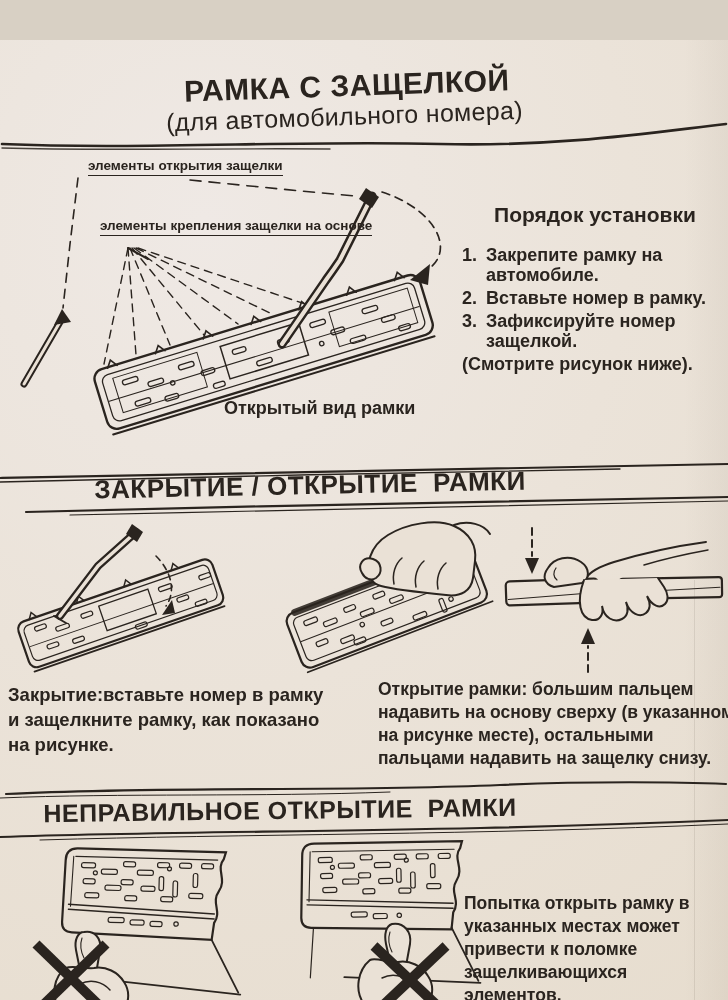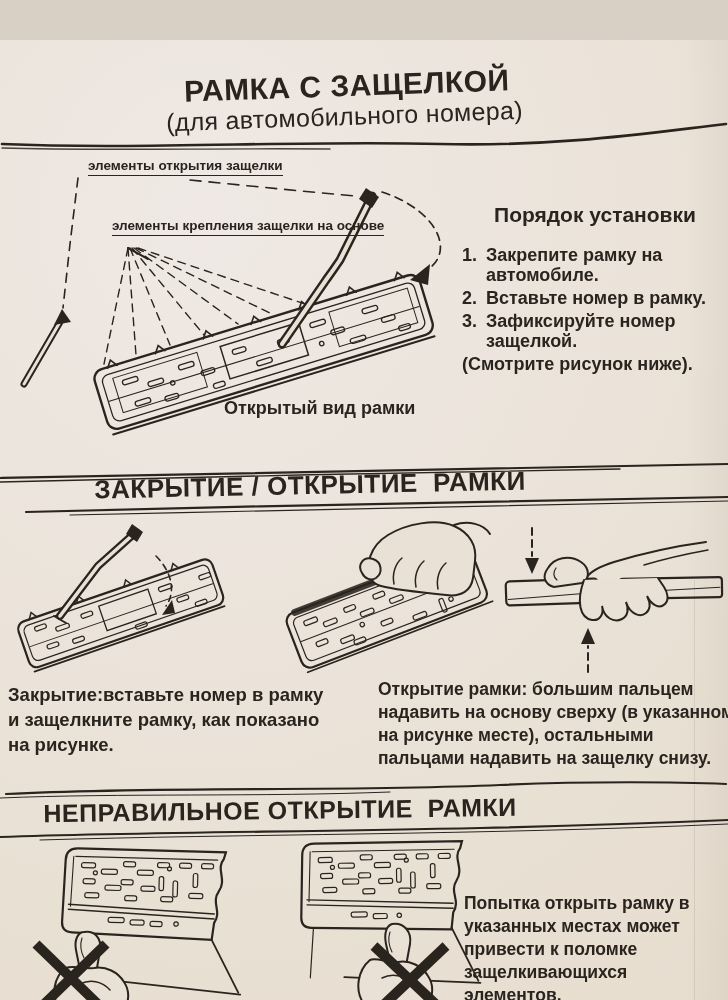--- a/index.html
+++ b/index.html
@@ -37,21 +37,21 @@
   <div class="t subtitle" style="left:166px;top:62px;">(для автомобильного номера)</div>
 
   <svg class="abs" style="left:0;top:80px;" width="728" height="32" viewBox="0 0 728 32">
     <g stroke="#2a241f" fill="none" stroke-linecap="round">
       <path d="M2,24 C140,30 300,20 440,24 C560,27 655,12 726,4" stroke-width="2.6"></path>
       <path d="M2,28 C100,31 210,28 330,29" stroke-width="1.4" opacity=".85"></path>
     </g>
   </svg>
 
   <div class="t dlabel" style="left:88px;top:118px;">элементы открытия защелки</div>
-  <div class="t dlabel" style="left:112px;top:178px;">элементы крепления защелки на основе</div>
+  <div class="t dlabel" style="left:100px;top:178px;">элементы крепления защелки на основе</div>
 
   <svg class="abs" style="left:0;top:112px;" width="462" height="292" viewBox="0 0 462 292">
     <g stroke="#2a241f" fill="none" stroke-linecap="round">
 
       <g>
         <path d="M78,26 L70,92 L63,156" stroke-dasharray="9 7" stroke-width="1.6"></path>
         <path d="M190,28 C250,34 310,40 356,44" stroke-dasharray="11 8" stroke-width="1.6"></path>
       </g>
       <g stroke-dasharray="8 6" stroke-width="1.4">
         <path d="M128,96 L104,212"></path>

